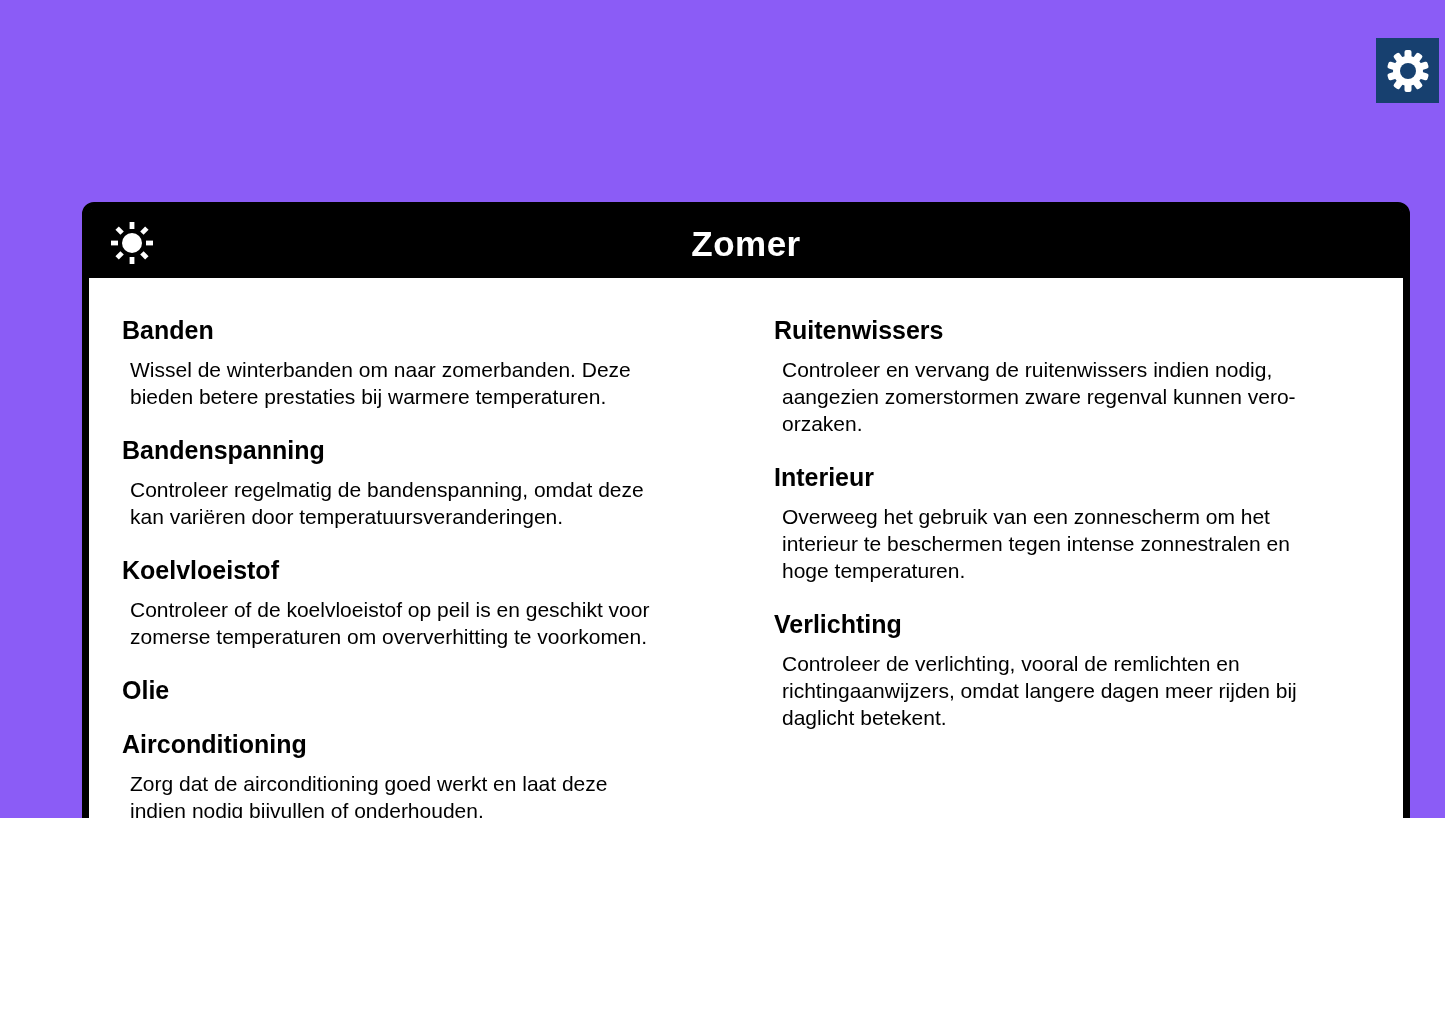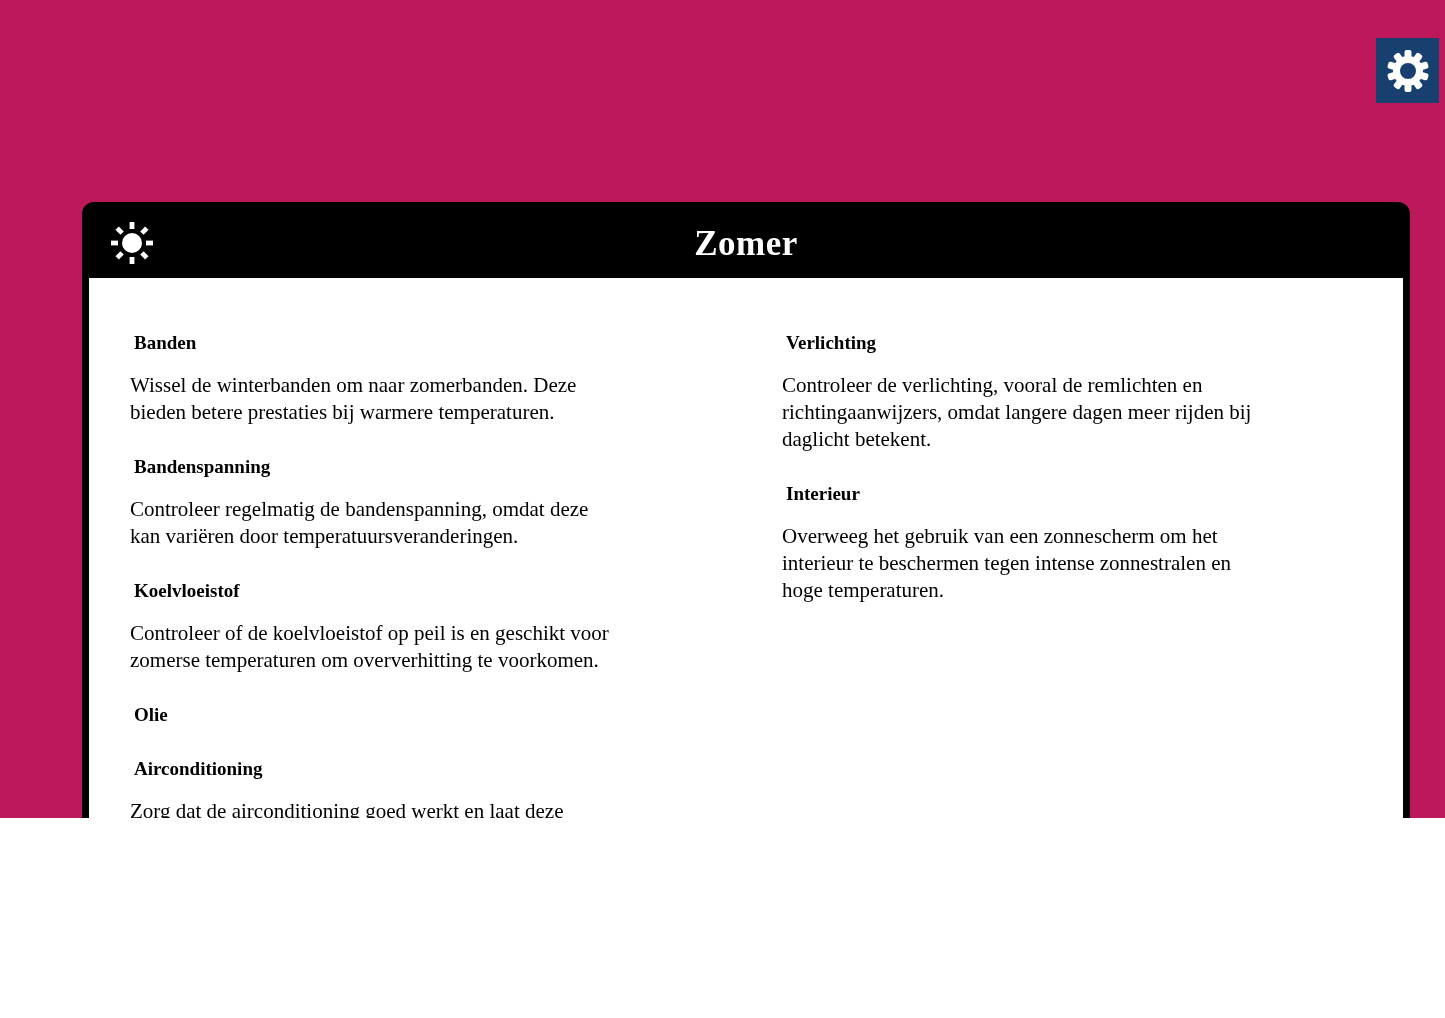--- a/index.html
+++ b/index.html
@@ -6,23 +6,22 @@
     margin: 0;
     padding: 0;
     background: #ffffff;
     font-family: "Liberation Sans", sans-serif;
     color: #000000;
   }
   .page {
     position: relative;
     width: 1445px;
     height: 818px;
-    background: #be185d;
+    background: #8b5cf6;
     overflow: hidden;
-    font-family: Liberation Serif, serif;
   }
   .settings-btn {
     position: absolute;
     left: 1376px;
     top: 38px;
     width: 63px;
     height: 65px;
     background: #17406f;
     border: none;
     padding: 0;
@@ -76,22 +75,22 @@
   .col {
     width: 620px;
     flex: 0 0 620px;
   }
   .section {
     margin: 0 0 27px 0;
     font-size: 21px;
     line-height: 27px;
   }
   .section .heading {
-    margin: 16px;
-    font-size: 19px;
+    margin: 4px;
+    font-size: 25px;
     line-height: 27px;
     font-weight: bold;
   }
   .section .body-text {
     margin: 12px;
     white-space: pre-line;
   }
   .page-number {
     position: absolute;
     right: 35px;
@@ -174,31 +173,37 @@
         </div>
         <div class="section">
           <p class="heading">Airconditioning</p>
           <p class="body-text">Zorg dat de airconditioning goed werkt en laat deze
 indien nodig bijvullen of onderhouden.</p>
         </div>
       </div>
 
       <div class="col">
         <div class="section">
+          <p class="heading">Ruitenwissers</p>
+          <p class="body-text">Controleer en vervang de ruitenwissers indien nodig,
+aangezien zomerstormen zware regenval kunnen vero-
+orzaken.</p>
+        </div>
+        <div class="section">
+          <p class="heading">Interieur</p>
+          <p class="body-text">Overweeg het gebruik van een zonnescherm om het
+interieur te beschermen tegen intense zonnestralen en
+hoge temperaturen.</p>
+        </div>
+        <div class="section">
           <p class="heading">Verlichting</p>
           <p class="body-text">Controleer de verlichting, vooral de remlichten en
 richtingaanwijzers, omdat langere dagen meer rijden bij
 daglicht betekent.</p>
         </div>
-        <div class="section">
-          <p class="heading">Interieur</p>
-          <p class="body-text">Overweeg het gebruik van een zonnescherm om het
-interieur te beschermen tegen intense zonnestralen en
-hoge temperaturen.</p>
-        </div>
       </div>
 
     </div>
   </div>
 
   <div class="page-number">11</div>
 
 </div>
 
 </body></html>

